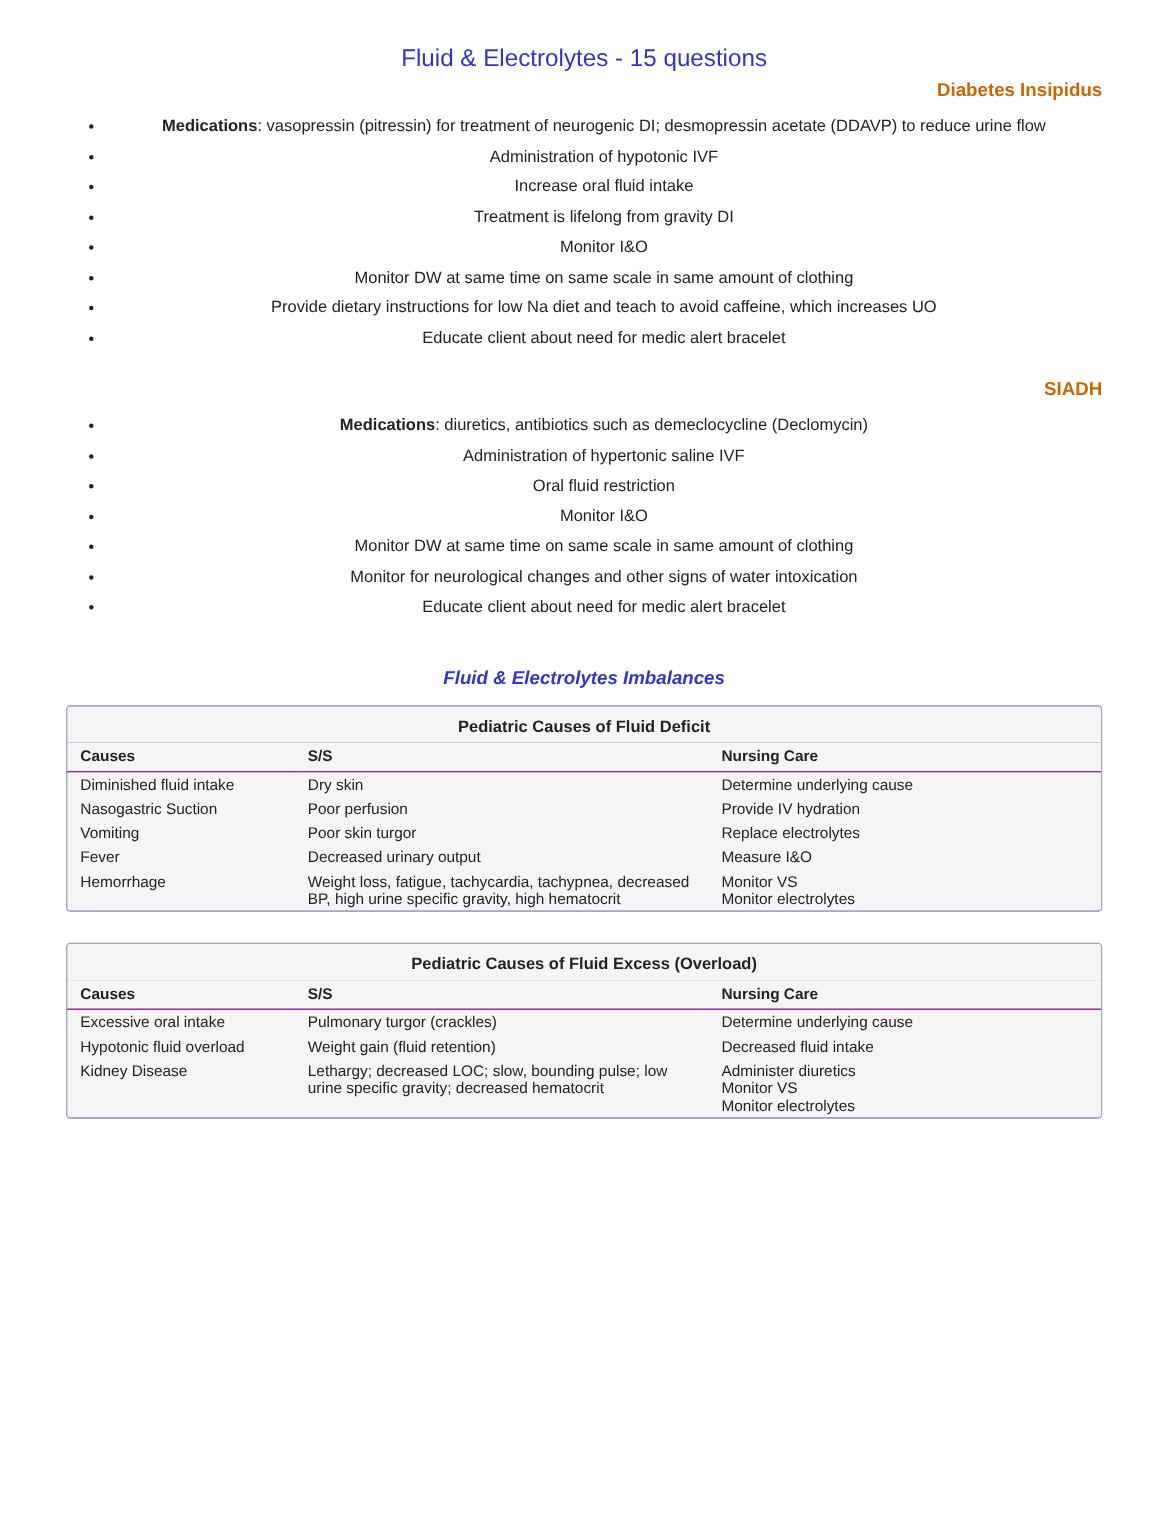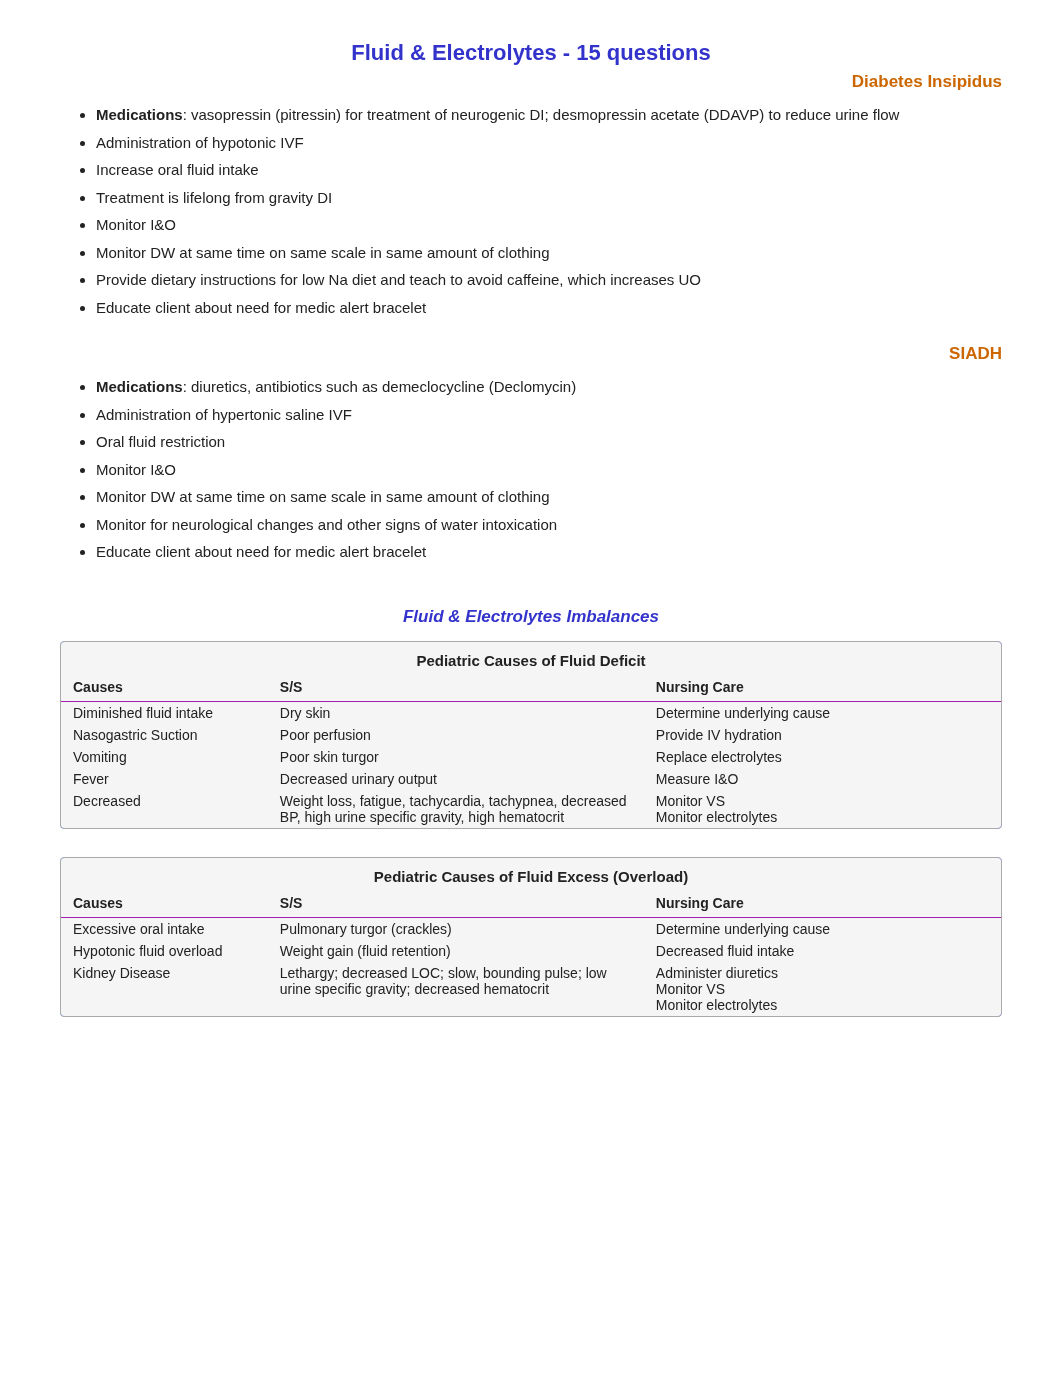--- a/index.html
+++ b/index.html
@@ -9,21 +9,21 @@
       font-size: 15px;
       color: #222;
       padding: 40px 60px;
       max-width: 1062px;
       margin: 0 auto;
     }
     h1.page-title {
       text-align: center;
       color: #3333cc;
       font-size: 22px;
-      font-weight: bold;
+      font-weight: normal;
       margin-bottom: 6px;
     }
     h2.section-title {
       text-align: right;
       color: #cc6600;
       font-size: 17px;
       font-weight: bold;
       margin-bottom: 10px;
     }
     h2.section-title-blue {
@@ -34,20 +34,21 @@
       margin-bottom: 14px;
       font-style: italic;
     }
     .bullet-section {
       margin-bottom: 24px;
     }
     ul.content-list {
       list-style: disc;
       margin-left: 36px;
       line-height: 1.7;
+      text-align: center;
     }
     ul.content-list li {
       margin-bottom: 2px;
     }
     .table-container {
       border: 1px solid #aaa;
       border-radius: 4px;
       margin-bottom: 28px;
       overflow: hidden;
       background: #1d4ed8;
@@ -144,21 +145,21 @@
         <td>Vomiting</td>
         <td>Poor skin turgor</td>
         <td>Replace electrolytes</td>
       </tr>
       <tr>
         <td>Fever</td>
         <td>Decreased urinary output</td>
         <td>Measure I&amp;O</td>
       </tr>
       <tr>
-        <td>Decreased</td>
+        <td>Hemorrhage</td>
         <td>Weight loss, fatigue, tachycardia, tachypnea, decreased BP, high urine specific gravity, high hematocrit</td>
         <td>Monitor VS<br>Monitor electrolytes</td>
       </tr>
     </tbody>
   </table>
 </div>
 
 <div class="table-container">
   <div class="table-title">Pediatric Causes of Fluid Excess (Overload)</div>
   <table>

